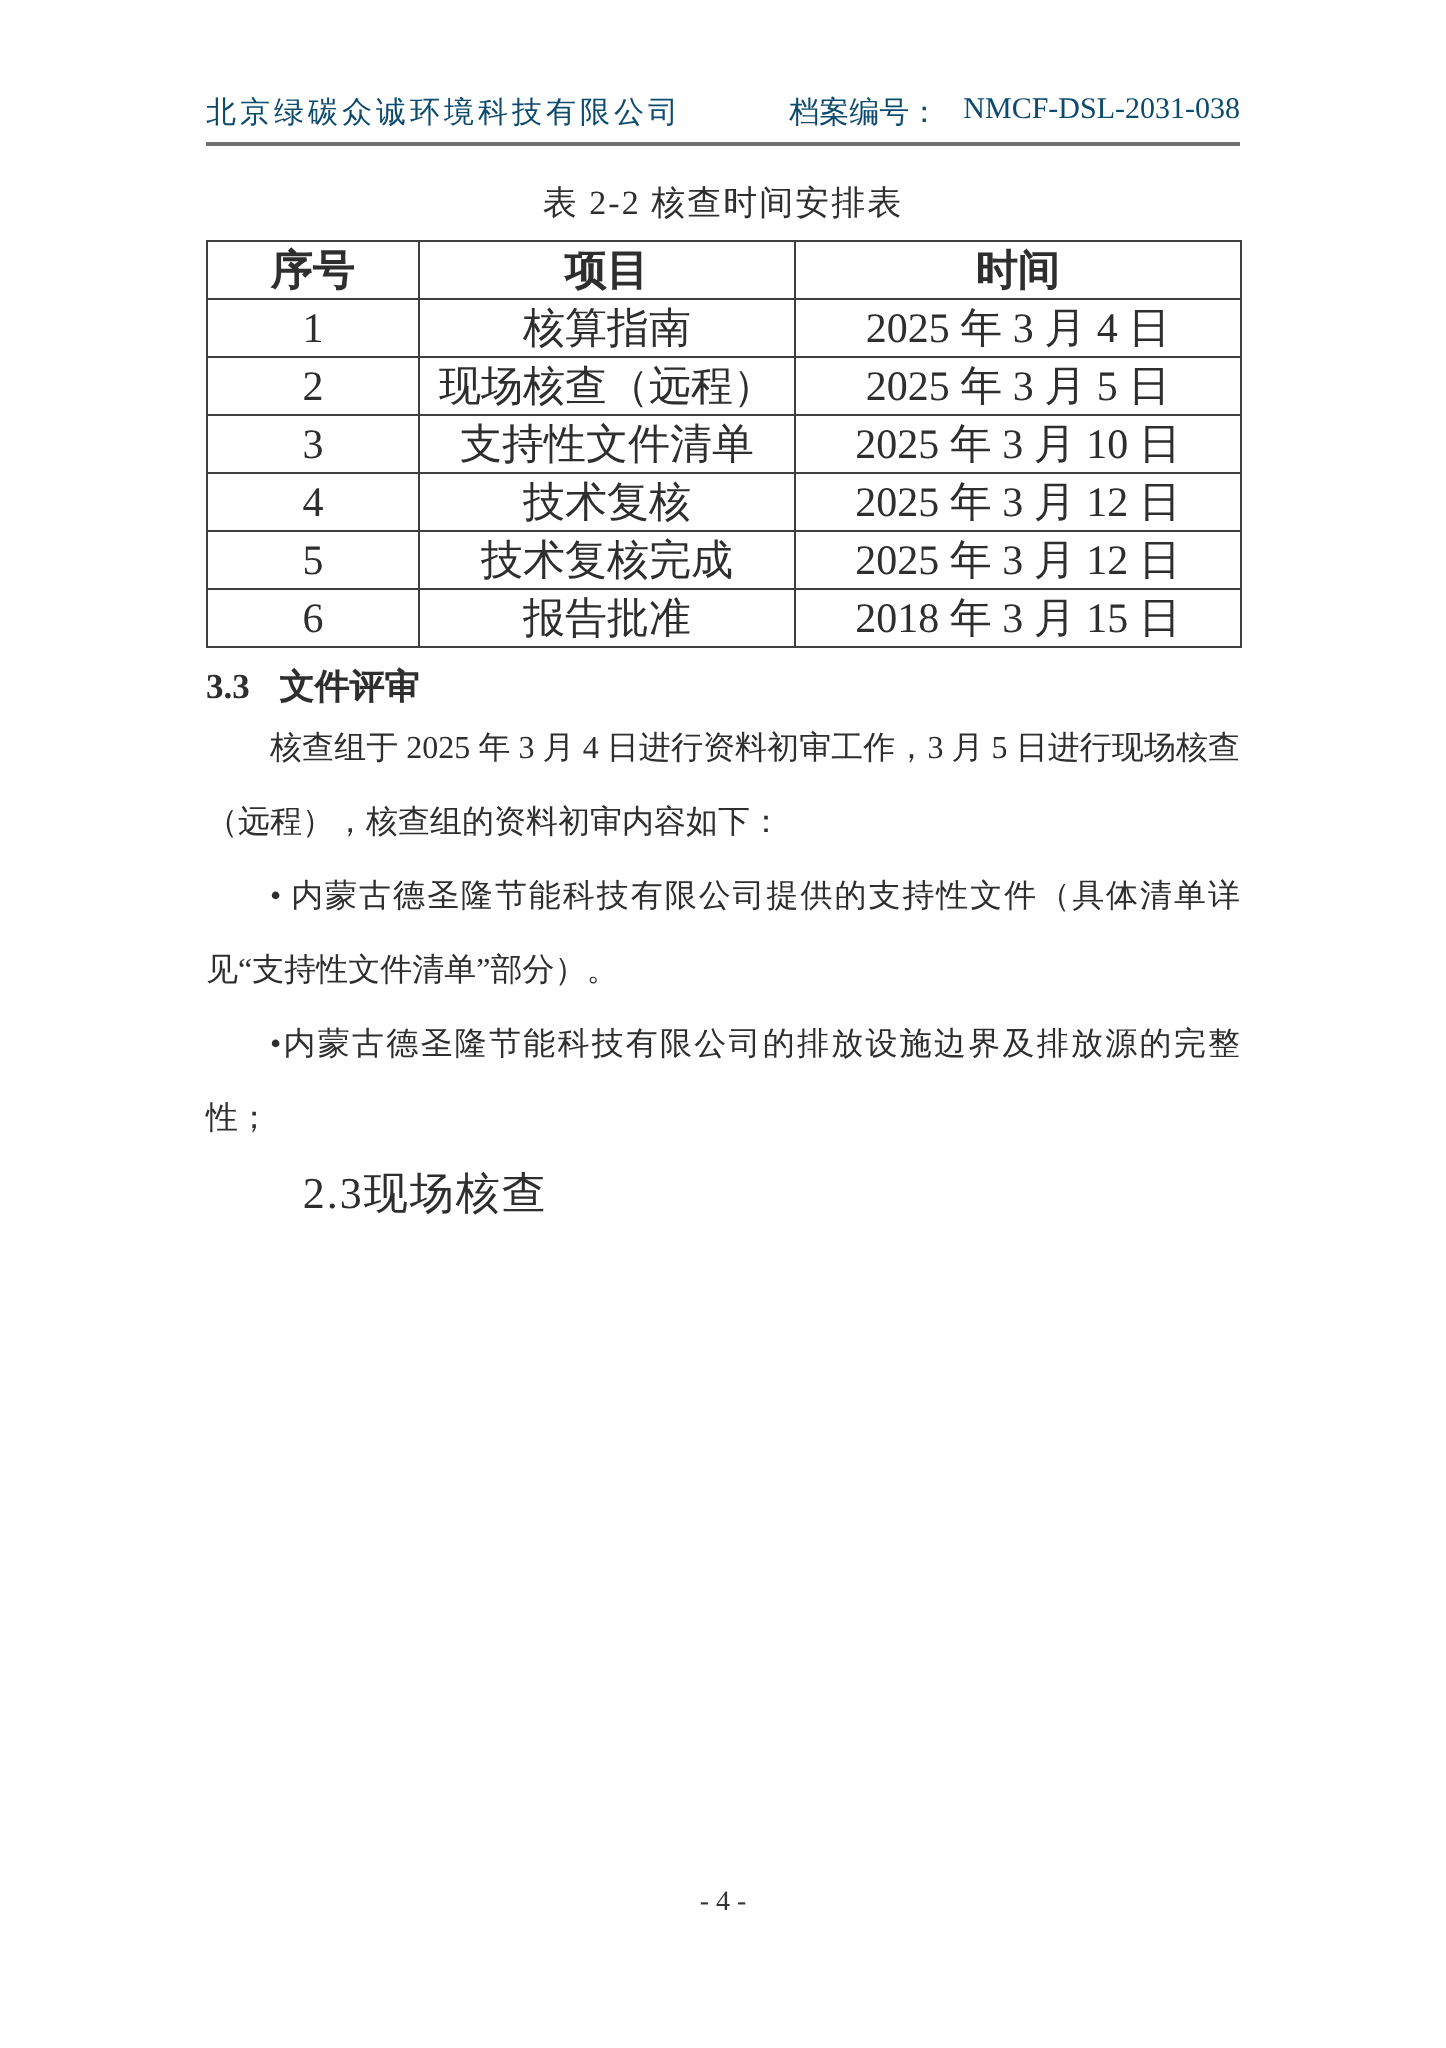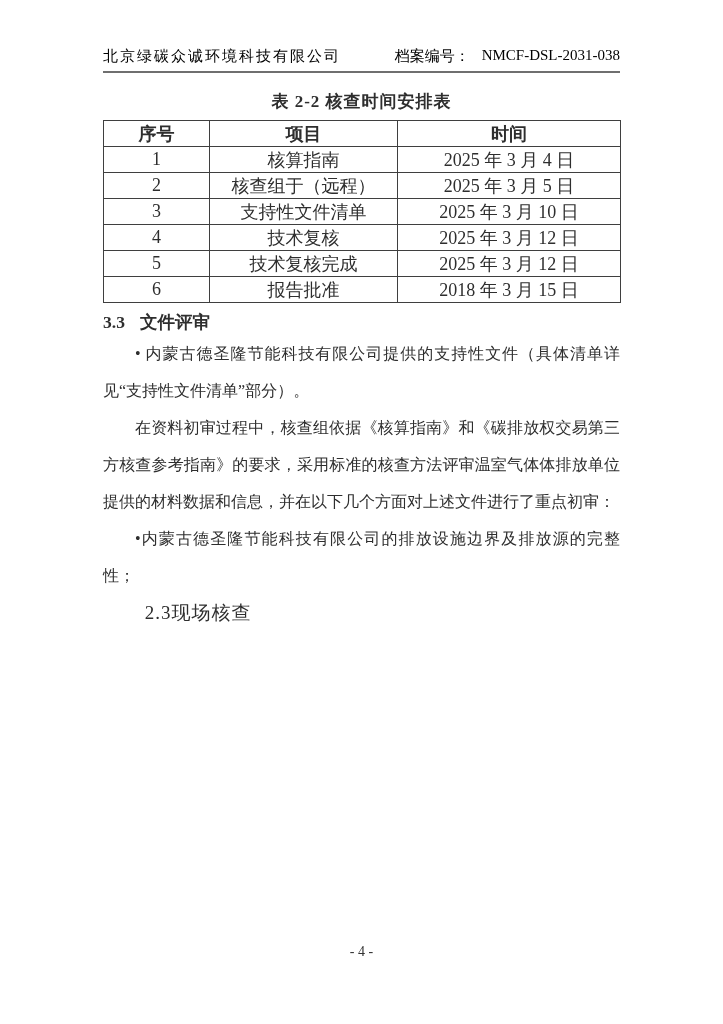--- a/index.html
+++ b/index.html
@@ -10,51 +10,51 @@
     font-family:"Liberation Serif","DejaVu Serif",serif;
     color:#2e2e2e;
   }
   .content { position:absolute; left:103px; top:0; width:517px; }
 
   
   .doc-header {
     display:flex; justify-content:space-between; align-items:flex-end;
     padding-top:47px; padding-bottom:5px;
     border-bottom:2px solid #6f6f6f;
-    font-size:15px; color:#000000;
+    font-size:15px; color:#0c4a6e;
   }
   .doc-header .company { letter-spacing:2px; }
   .doc-header .archive { display:flex; gap:12px; }
 
   
   .table-title {
-    text-align:center; font-weight:bold; font-size:17px;
+    text-align:center; font-weight:normal; font-size:17px;
     margin-top:17px; letter-spacing:1px;
   }
   table.schedule {
     width:100%; border-collapse:collapse; margin-top:7px;
-    font-size:18px; table-layout:fixed;
+    font-size:21px; table-layout:fixed;
   }
   table.schedule th, table.schedule td {
     border:1.5px solid #3f3f3f; text-align:center; height:26px;
     font-weight:normal; padding:0 2px;
   }
   table.schedule th { font-weight:bold; }
   col.c-no { width:106px; } col.c-item { width:188px; } col.c-time { width:223px; }
 
   
   .body-text { font-size:16px; line-height:37px; text-align:justify; }
   .h-main {
     font-weight:bold; font-size:17.5px; line-height:26px;
     margin-top:6px; text-align:left;
   }
   .h-main .h-num { margin-right:15px; }
   .body-text p { text-indent:2em; margin:0; }
   .h-sub {
-    font-size:19px; font-weight:normal; text-indent:2.2em;
+    font-size:22px; font-weight:normal; text-indent:2.2em;
     text-align:left; letter-spacing:1px;
   }
 
   
   .doc-footer {
     position:absolute; top:944px; left:0; width:100%;
     text-align:center; font-size:14px; color:#333;
   }
 </style>
 </head>
@@ -87,21 +87,21 @@
         </tr>
       </thead>
       <tbody>
         <tr>
           <td>1</td>
           <td>核算指南</td>
           <td>2025 年 3 月 4 日</td>
         </tr>
         <tr>
           <td>2</td>
-          <td>核查组于（远程）</td>
+          <td>现场核查（远程）</td>
           <td>2025 年 3 月 5 日</td>
         </tr>
         <tr>
           <td>3</td>
           <td>支持性文件清单</td>
           <td>2025 年 3 月 10 日</td>
         </tr>
         <tr>
           <td>4</td>
           <td>技术复核</td>
@@ -118,22 +118,22 @@
           <td>2018 年 3 月 15 日</td>
         </tr>
       </tbody>
     </table>
 
     <div class="h-main">
       <span class="h-num">3.3</span><span>文件评审</span>
     </div>
 
     <div class="body-text">
+      <p>核查组于 2025 年 3 月 4 日进行资料初审工作，3 月 5 日进行现场核查（远程），核查组的资料初审内容如下：</p>
       <p>• 内蒙古德圣隆节能科技有限公司提供的支持性文件（具体清单详见“支持性文件清单”部分）。</p>
-      <p>在资料初审过程中，核查组依据《核算指南》和《碳排放权交易第三方核查参考指南》的要求，采用标准的核查方法评审温室气体体排放单位提供的材料数据和信息，并在以下几个方面对上述文件进行了重点初审：</p>
       <p>•内蒙古德圣隆节能科技有限公司的排放设施边界及排放源的完整性；</p>
       <div class="h-sub">
         <span class="h-num">2.3</span><span>现场核查</span>
       </div>
     </div>
 
   </div>
 
   <div class="doc-footer">- 4 -</div>
 </div>

